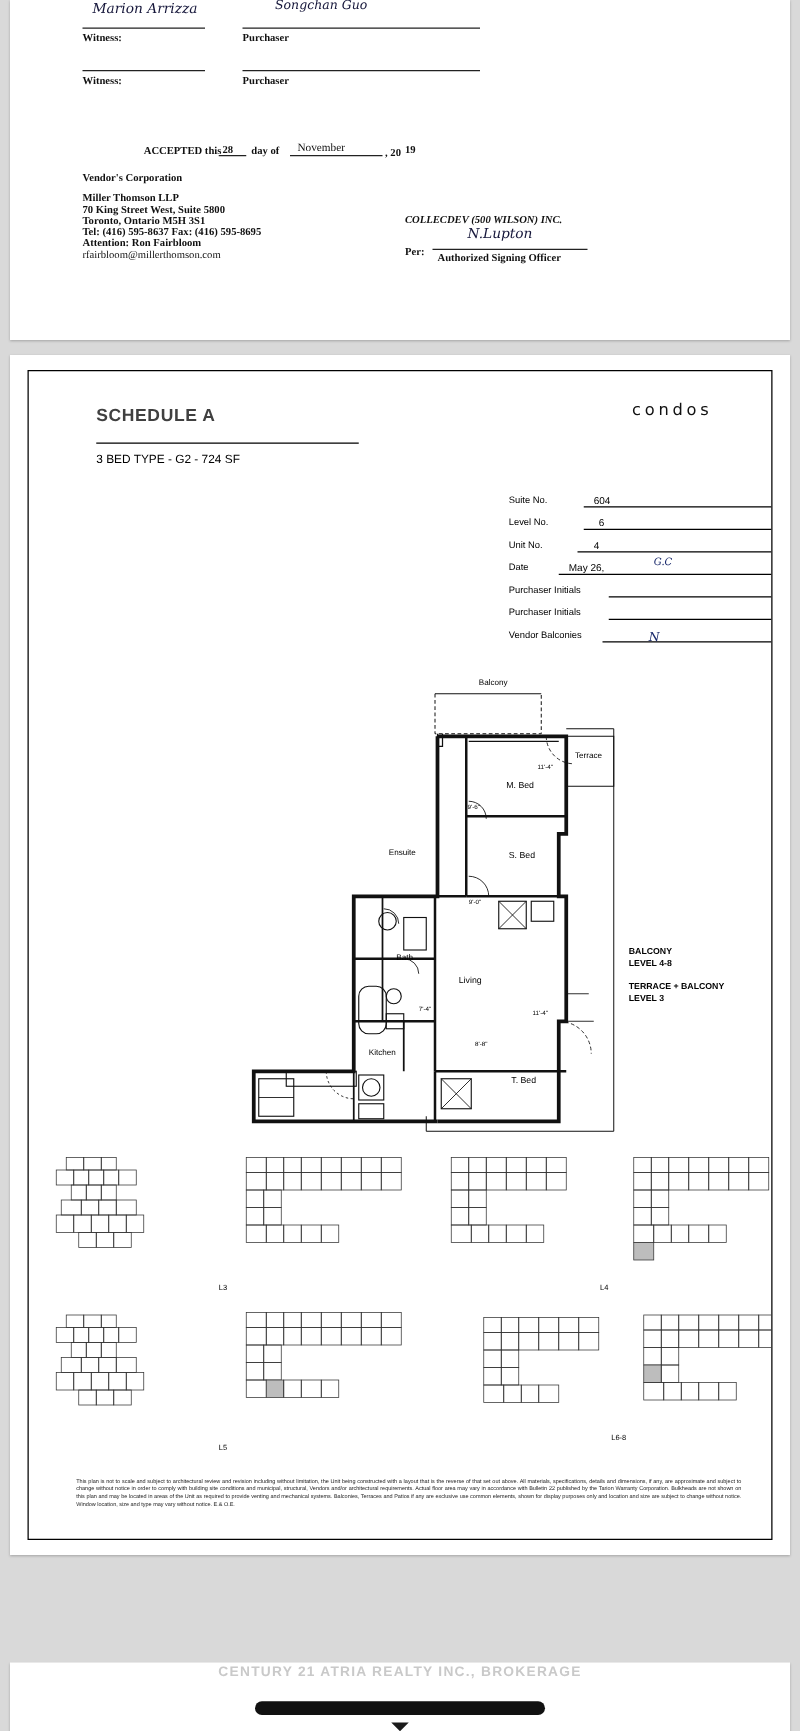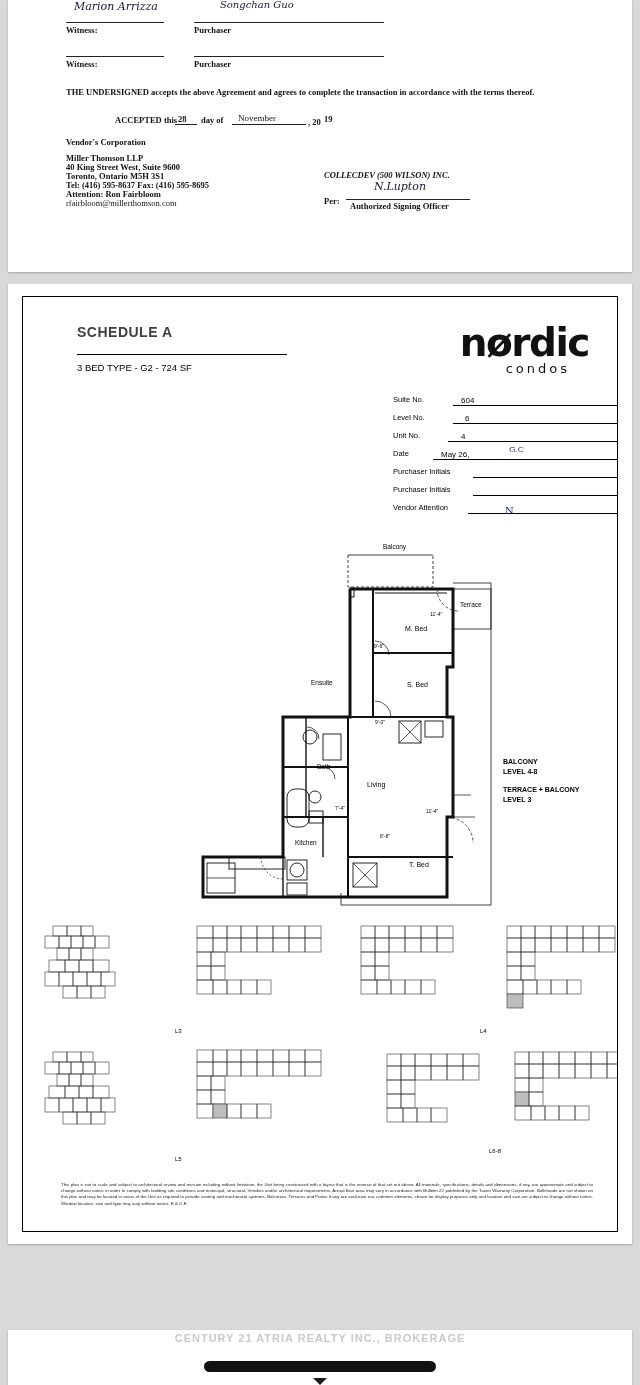--- a/index.html
+++ b/index.html
@@ -102,21 +102,21 @@
   .logo-sub {
     font-family: "DejaVu Sans", sans-serif;
     font-size: 13px;
     letter-spacing: 3px;
     color: #111;
     margin-top: -2px;
     margin-right: 19px;
   }
 
   
-  .fields { position: absolute; left: 370px; top: 95px; width: 230px; }
+  .fields { position: absolute; left: 384px; top: 95px; width: 230px; }
   .frow {
     position: relative;
     height: 18px;
     font-family: "Liberation Sans", sans-serif;
     font-size: 7.5px;
     color: #000;
   }
   .frow .fl { position: absolute; left: 0; top: 3px; white-space: nowrap; }
   .frow .fline {
     position: absolute; right: 0; bottom: 4px;
@@ -124,20 +124,21 @@
   }
   .frow .fv {
     position: absolute; bottom: 5px;
     font-family: "Liberation Sans", sans-serif;
     font-size: 8px;
     color: #000;
   }
   .frow .init {
     position: absolute; bottom: 4px;
     font-family: "DejaVu Serif", serif;
+    font-style: italic;
     font-size: 8px;
     color: #1a2a6c;
   }
 
   
   .plan { position: absolute; left: 150px; top: 236px; width: 320px; height: 385px; }
   .plan svg { display: block; }
 
   .note-right {
     position: absolute;
@@ -217,34 +218,33 @@
     <div class="sig-line" style="left:58px; top:22px; width:98px;"></div>
     <div class="sig-line" style="left:186px; top:22px; width:190px;"></div>
     <span class="lbl" style="left:58px; top:25px;">Witness:</span>
     <span class="lbl" style="left:186px; top:25px;">Purchaser</span>
 
     <div class="sig-line" style="left:58px; top:56px; width:98px;"></div>
     <div class="sig-line" style="left:186px; top:56px; width:190px;"></div>
     <span class="lbl" style="left:58px; top:59px;">Witness:</span>
     <span class="lbl" style="left:186px; top:59px;">Purchaser</span>
 
-    <span class="lbl" style="left:58px; top:87px;">THE UNDERSIGNED accepts the above Agreement and agrees to complete the transaction in accordance with the terms thereof.</span>
 
     <span class="lbl" style="left:107px; top:115px;">ACCEPTED this</span>
     <span class="txt txt-b" style="left:170px; top:114px;">28</span>
     <div class="sig-line" style="left:167px; top:124px; width:22px;"></div>
     <span class="lbl" style="left:193px; top:115px;">day of</span>
     <span class="txt" style="left:230px; top:113px; font-size:9px;">November</span>
     <div class="sig-line" style="left:224px; top:124px; width:74px;"></div>
     <span class="lbl" style="left:300px; top:117px;">, 20</span>
     <span class="lbl" style="left:316px; top:114px;">19</span>
 
     <span class="lbl" style="left:58px; top:137px;">Vendor's Corporation</span>
     <span class="lbl" style="left:58px; top:153px;">Miller Thomson LLP</span>
-    <span class="lbl" style="left:58px; top:162px;">40 King Street West, Suite 9600</span>
+    <span class="lbl" style="left:58px; top:162px;">70 King Street West, Suite 5800</span>
     <span class="lbl" style="left:58px; top:171px;">Toronto, Ontario M5H 3S1</span>
     <span class="lbl" style="left:58px; top:180px;">Tel: (416) 595-8637 Fax: (416) 595-8695</span>
     <span class="lbl" style="left:58px; top:189px;">Attention:  Ron Fairbloom</span>
     <span class="txt" style="left:58px; top:198px;">rfairbloom@millerthomson.com</span>
 
     <span class="lbl" style="left:316px; top:170px;font-style:italic;">COLLECDEV (500 WILSON) INC.</span>
     <span class="hand" style="left:366px; top:180px; font-size:11px;">N.Lupton</span>
     <span class="lbl" style="left:316px; top:196px;">Per:</span>
     <div class="sig-line" style="left:338px; top:199px; width:124px;"></div>
     <span class="lbl" style="left:342px; top:201px;">Authorized Signing Officer</span>
@@ -253,21 +253,20 @@
   </div>
 
   <div class="doc-sched">
     <div class="sched-inner">
 
       <div class="sched-title">SCHEDULE A</div>
       <div class="sched-rule"></div>
       <div class="sched-sub">3 BED TYPE - G2 - 724 SF</div>
 
       <div class="logo-wrap">
-        <div class="logo-word">nørdic</div>
         <div class="logo-sub">condos</div>
       </div>
 
       <div class="fields">
         <div class="frow">
           <span class="fl">Suite No.</span>
           <span class="fline" style="width:170px;"></span>
           <span class="fv" style="left:68px;">604</span>
         </div>
         <div class="frow">
@@ -288,21 +287,21 @@
         </div>
         <div class="frow">
           <span class="fl">Purchaser Initials</span>
           <span class="fline" style="width:150px;"></span>
         </div>
         <div class="frow">
           <span class="fl">Purchaser Initials</span>
           <span class="fline" style="width:150px;"></span>
         </div>
         <div class="frow">
-          <span class="fl">Vendor Attention</span>
+          <span class="fl">Vendor Balconies</span>
           <span class="fline" style="width:155px;"></span>
           <span class="init" style="left:112px; bottom:2px; font-size:10px;">N</span>
         </div>
       </div>
 
       <div class="note-right">
         <div>BALCONY</div>
         <div>LEVEL 4-8</div>
         <div class="gap"></div>
         <div>TERRACE + BALCONY</div>

